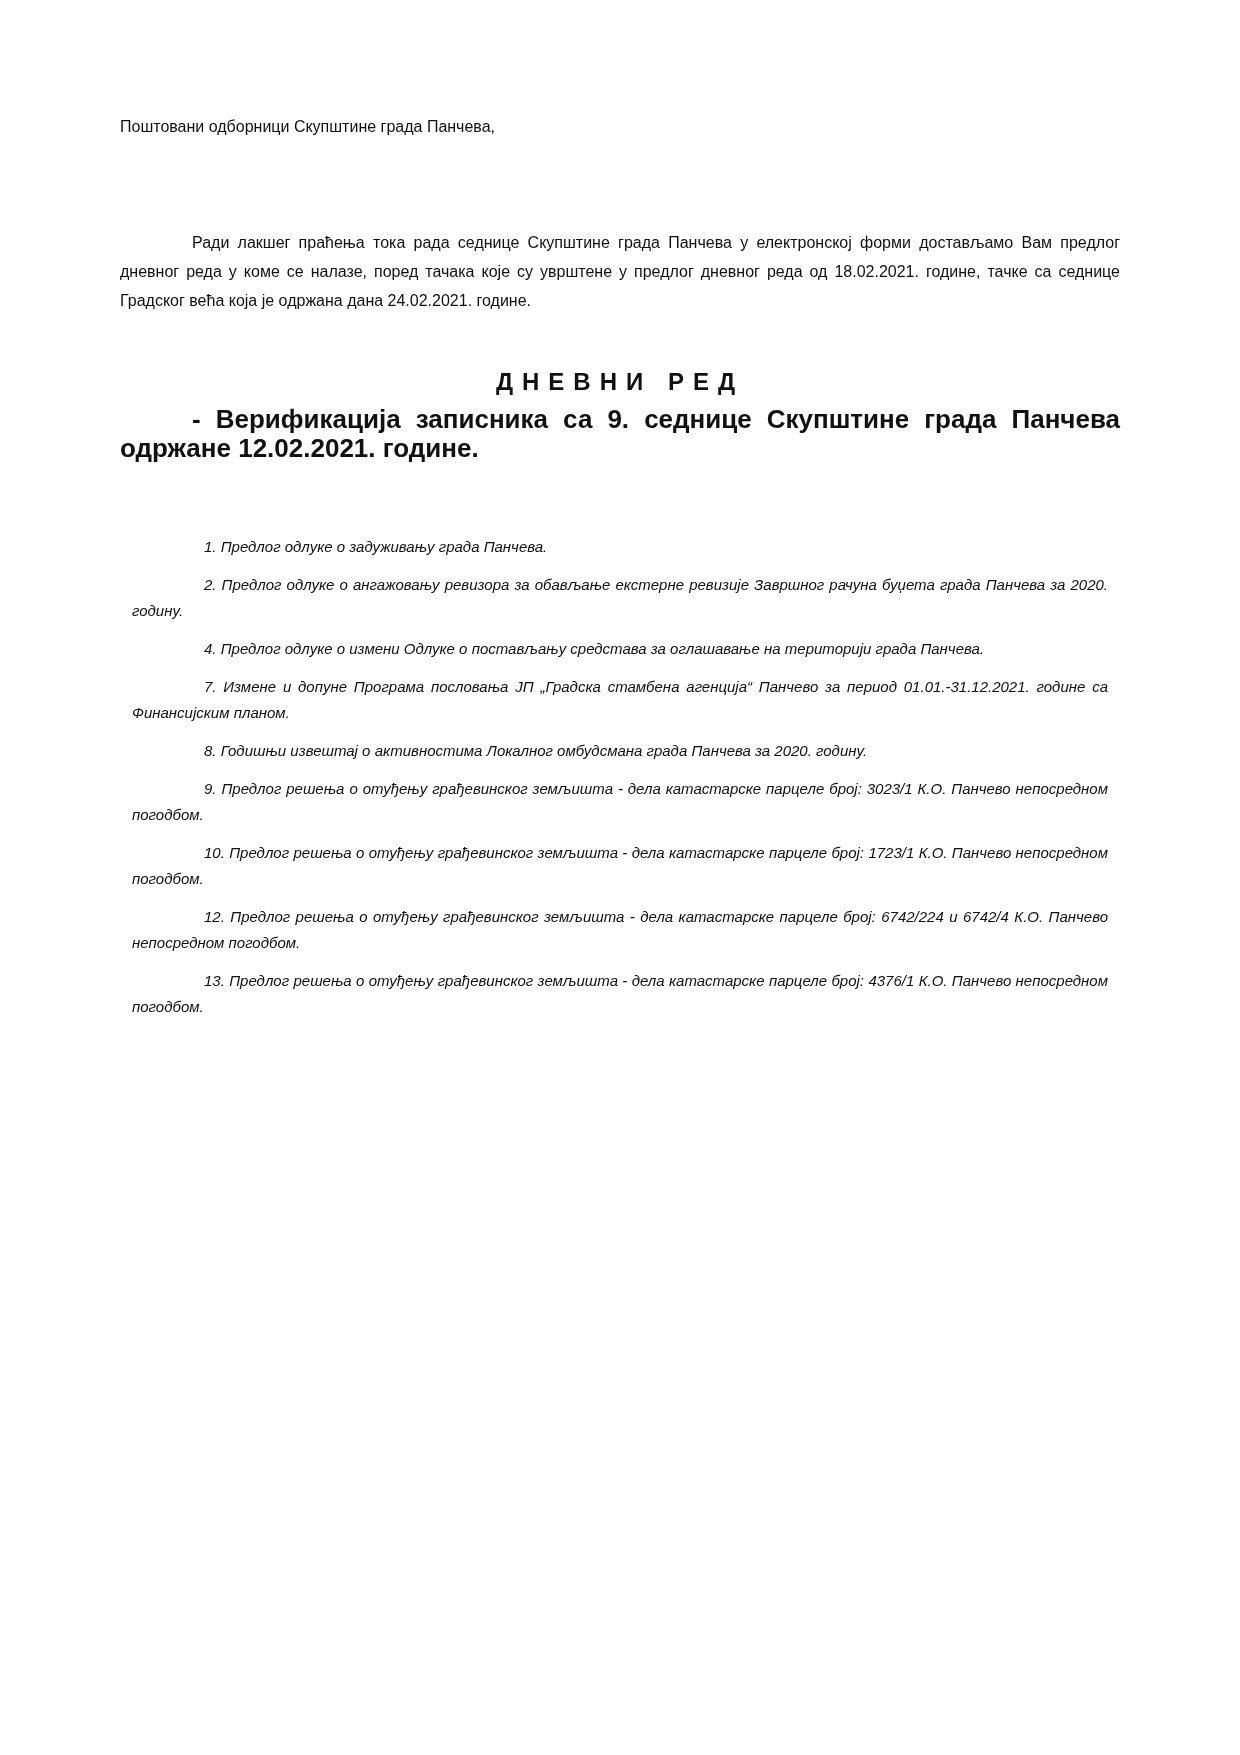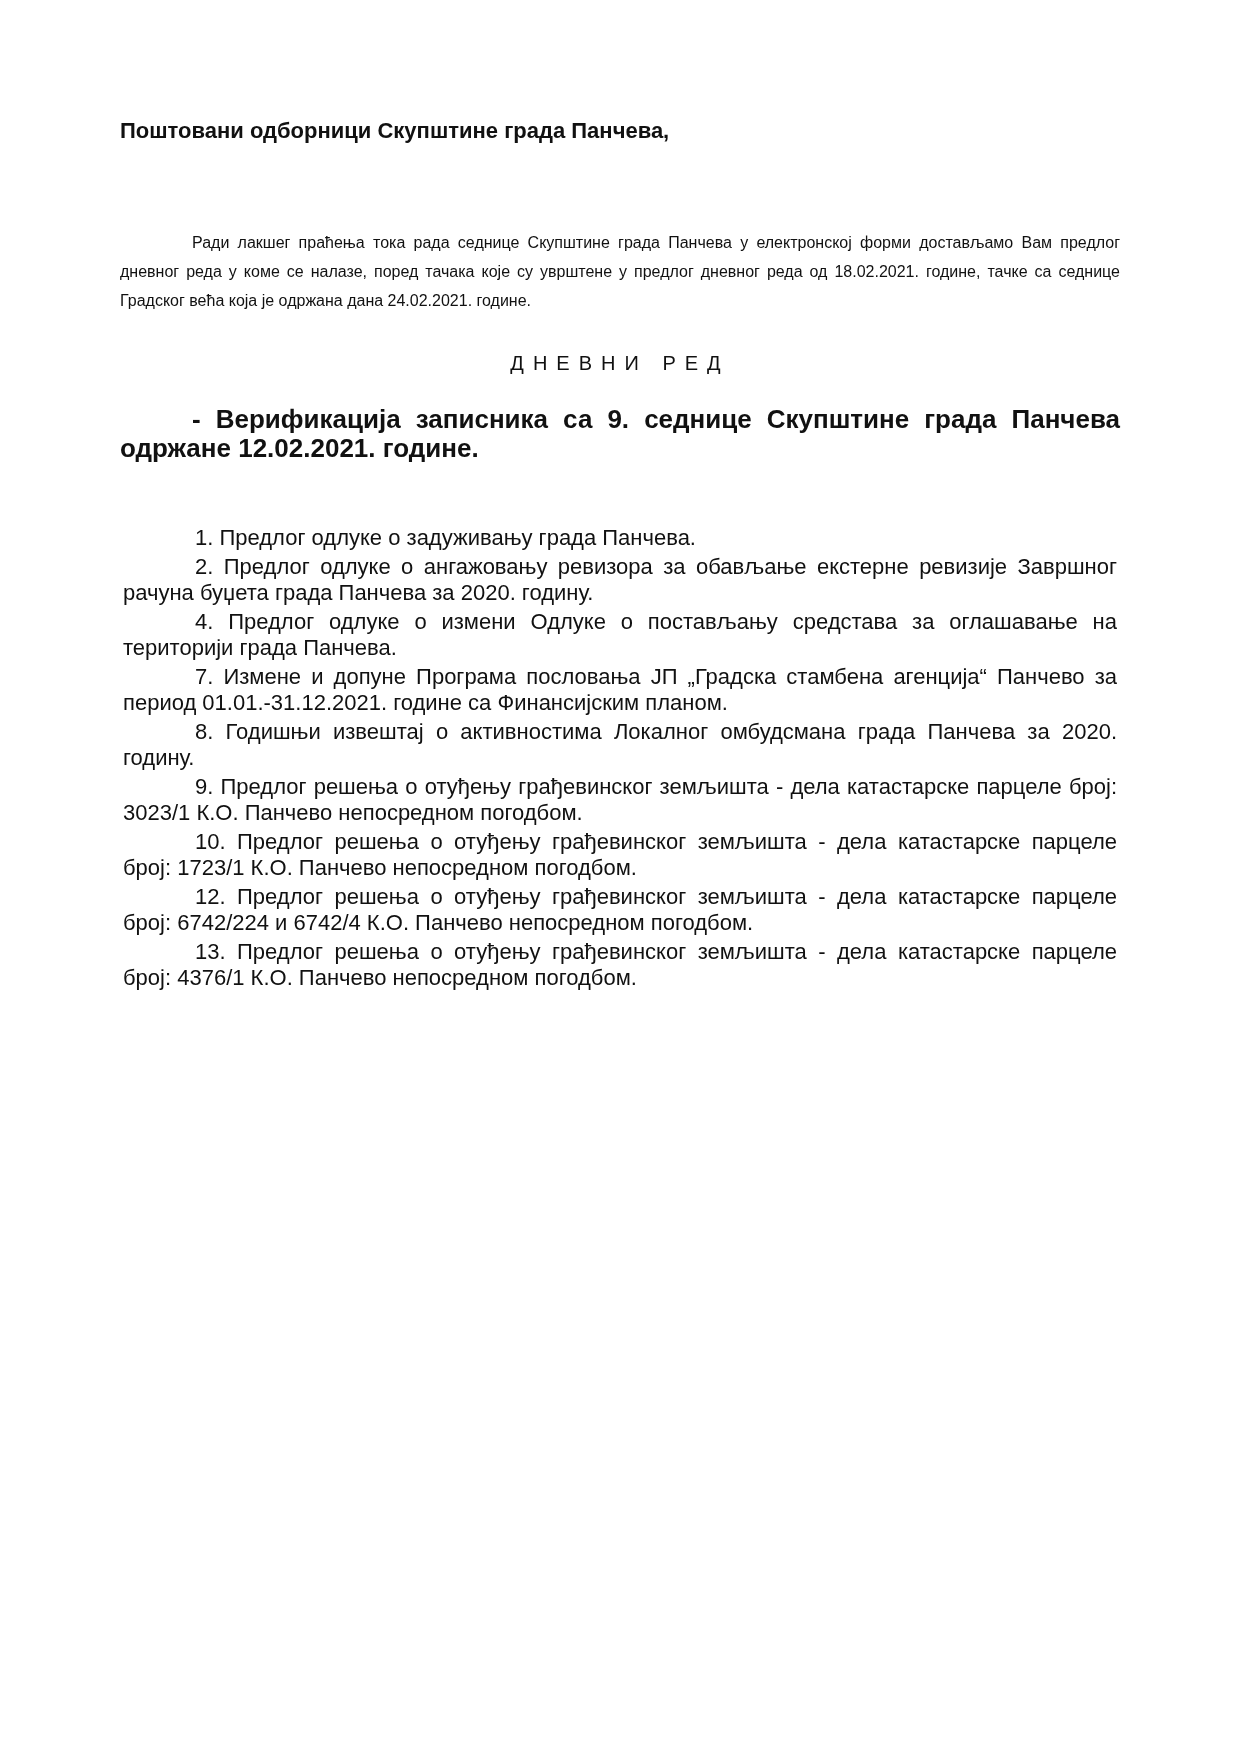--- a/index.html
+++ b/index.html
@@ -3,42 +3,43 @@
   <meta charset="utf-8">
   <style>
     html, body { margin: 0; padding: 0; background: #ffffff; }
     body {
       width: 1240px; height: 1755px; position: relative; overflow: hidden;
       font-family: "Liberation Sans", sans-serif; color: #111111;
     }
     .page { position: absolute; left: 120px; top: 0; width: 1000px; }
     .salutation {
       position: absolute; top: 118px; left: 0;
-      font-size: 22px; font-weight: bold; letter-spacing: 0; white-space: nowrap;
+      font-size: 16px; font-weight: normal; letter-spacing: 0; white-space: nowrap;
     }
     .intro {
       position: absolute; top: 228px; left: 0; width: 1000px;
       font-size: 16px; line-height: 29px; text-align: justify; text-indent: 72px;
     }
     .agenda-title {
-      position: absolute; top: 352px; left: 0; width: 1000px;
-      text-align: center; font-size: 20px; font-weight: normal; letter-spacing: 9px;
+      position: absolute; top: 368px; left: 0; width: 1000px;
+      text-align: center; font-size: 24px; font-weight: bold; letter-spacing: 9px;
     }
     .verification {
       position: absolute; top: 405px; left: 0; width: 1000px;
       font-size: 26px; font-weight: bold; line-height: 29px;
       text-align: justify; text-indent: 72px;
     }
     .items {
       position: absolute; top: 522px; left: 0; width: 1000px;
       margin: 0; padding: 0; list-style: none;
     }
     .item {
-      font-size: 22px; line-height: 26px; text-align: justify; text-indent: 72px;
-      margin: 3px;
+      font-size: 15px; line-height: 26px; text-align: justify; text-indent: 72px;
+      margin: 12px;
+      font-style: italic;
     }
   </style>
 </head>
 <body>
 
 <div class="page">
   <div class="salutation">Поштовани одборници Скупштине града Панчева,</div>
   <p class="intro" style="margin:0">Ради лакшег праћења тока рада седнице Скупштине града Панчева у електронској форми достављамо Вам предлог дневног реда у коме се налазе, поред тачака које су уврштене у предлог дневног реда од 18.02.2021. године,  тачке са седнице Градског већа која је одржана дана 24.02.2021. године.</p>
   <div class="agenda-title">ДНЕВНИ РЕД</div>
   <p class="verification" style="margin:0">- Верификација записника са 9. седнице Скупштине града Панчева одржане 12.02.2021. године.</p>

